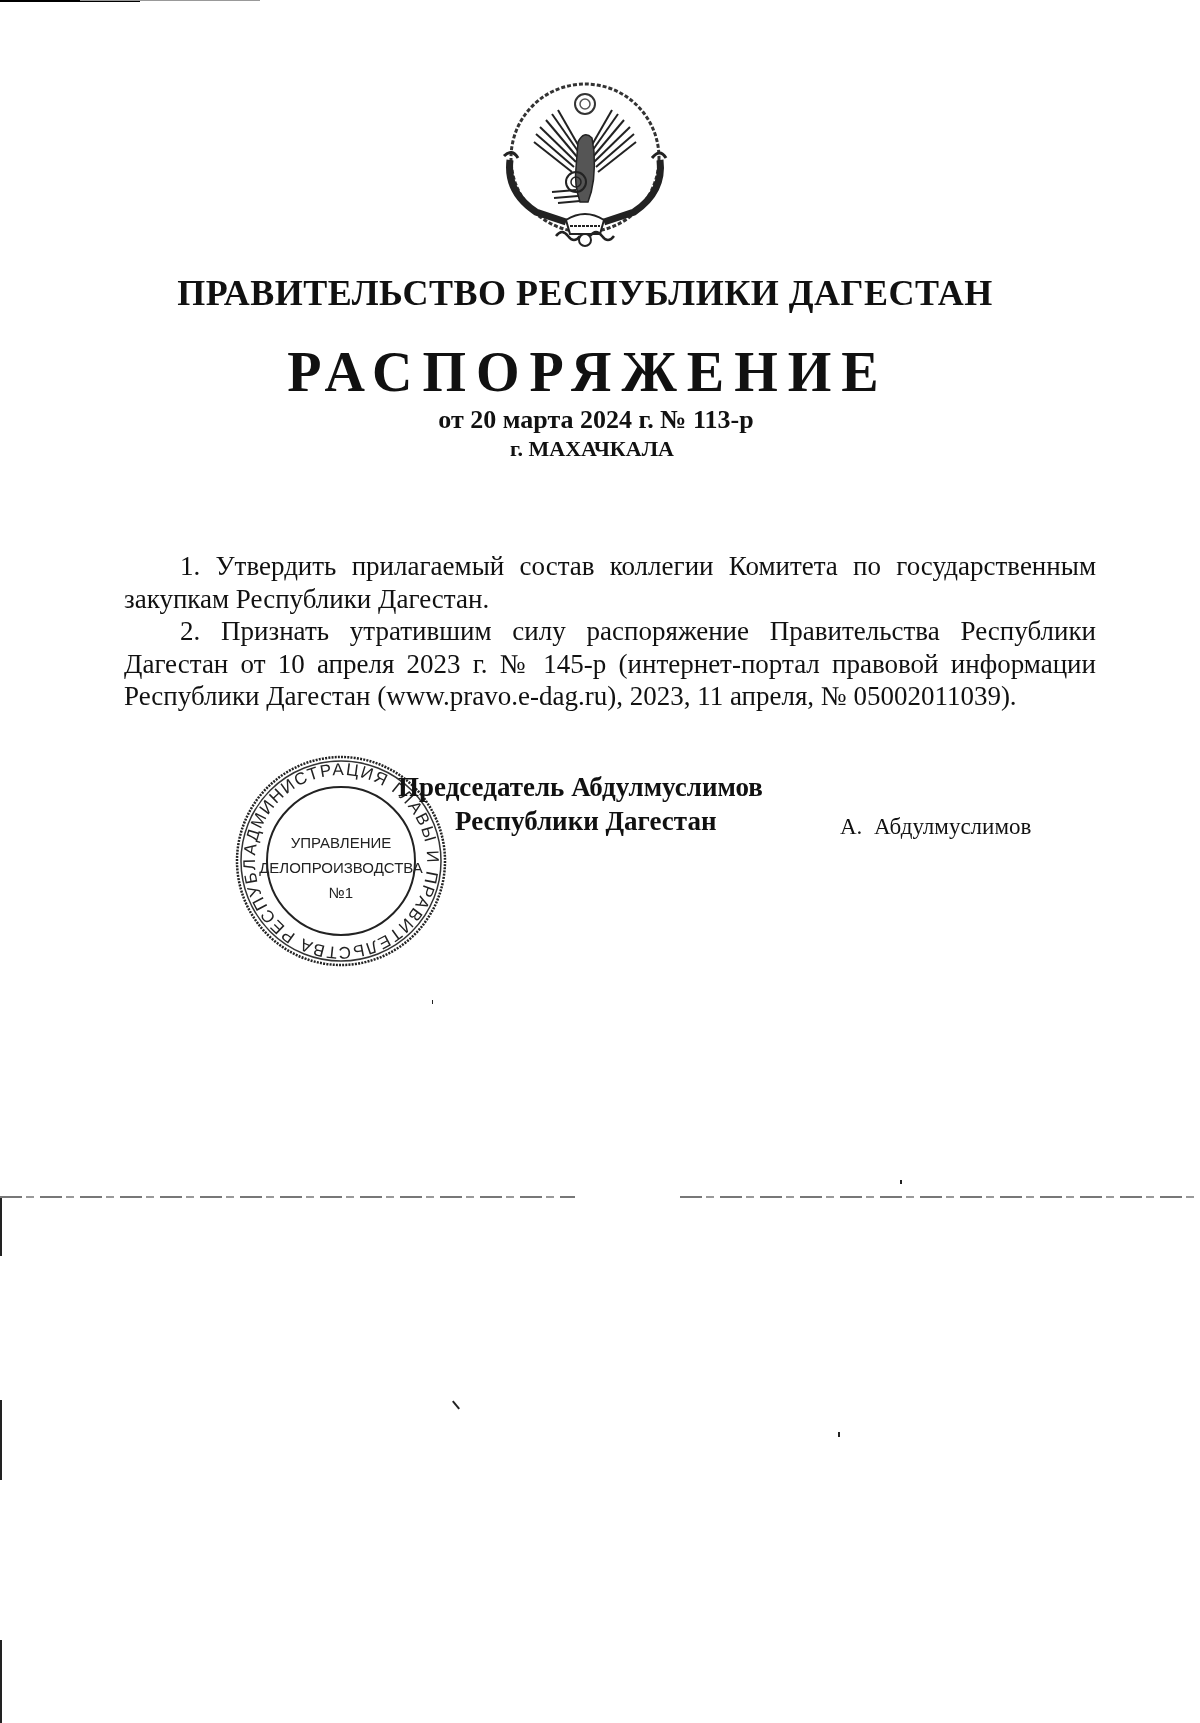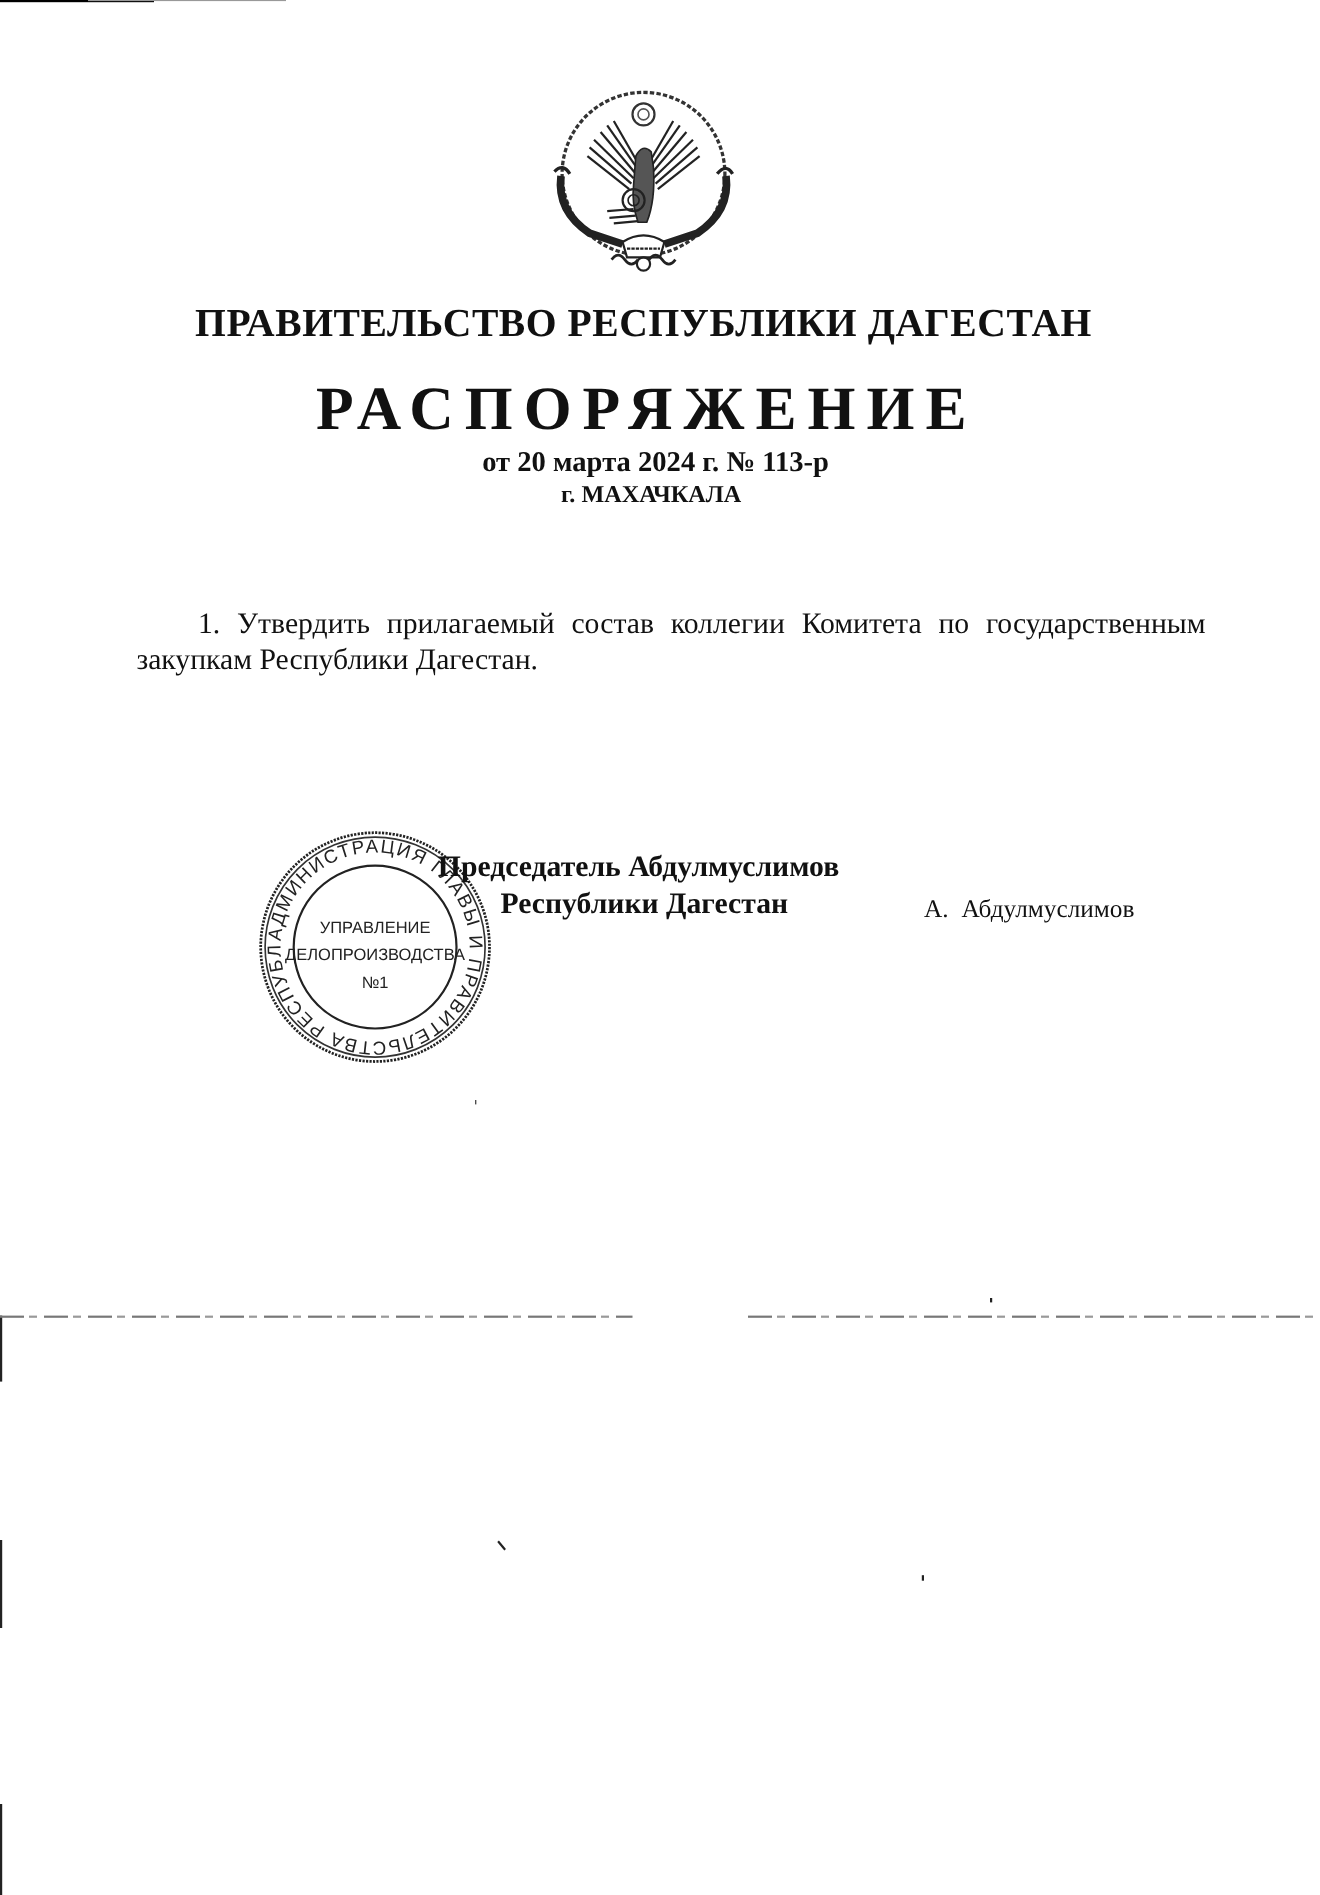--- a/index.html
+++ b/index.html
@@ -74,20 +74,21 @@
   <circle cx="89" cy="168" r="6" fill="none" stroke="#222" stroke-width="2"></circle>
 </svg>
 
 <div class="abs gov-title">ПРАВИТЕЛЬСТВО РЕСПУБЛИКИ ДАГЕСТАН</div>
 <div class="abs doc-title">РАСПОРЯЖЕНИЕ</div>
 <div class="abs doc-date">от 20 марта 2024 г. № 113-р</div>
 <div class="abs doc-city">г. МАХАЧКАЛА</div>
 
 <div class="abs body-text">
   <p>1. Утвердить прилагаемый состав коллегии Комитета по государственным закупкам Республики Дагестан.</p>
+  <p>2. Признать утратившим силу распоряжение Правительства Республики Дагестан от 10 апреля 2023 г. № 145-р (интернет-портал правовой информации Республики Дагестан (www.pravo.e-dag.ru), 2023, 11 апреля, № 05002011039).</p>
 </div>
 
 <svg class="abs stamp" viewBox="0 0 218 218">
   <defs>
     <path id="ringPath" d="M109 109 m-86 0 a86 86 0 1 1 172 0 a86 86 0 1 1 -172 0"></path>
   </defs>
   <circle cx="109" cy="109" r="104" fill="none" stroke="#222" stroke-width="2.5" stroke-dasharray="2 1.2"></circle>
   <circle cx="109" cy="109" r="100" fill="none" stroke="#333" stroke-width="1.5"></circle>
   <circle cx="109" cy="109" r="74" fill="none" stroke="#222" stroke-width="2"></circle>
   <text class="stamp-text" font-size="17" fill="#222" letter-spacing="1.6">

